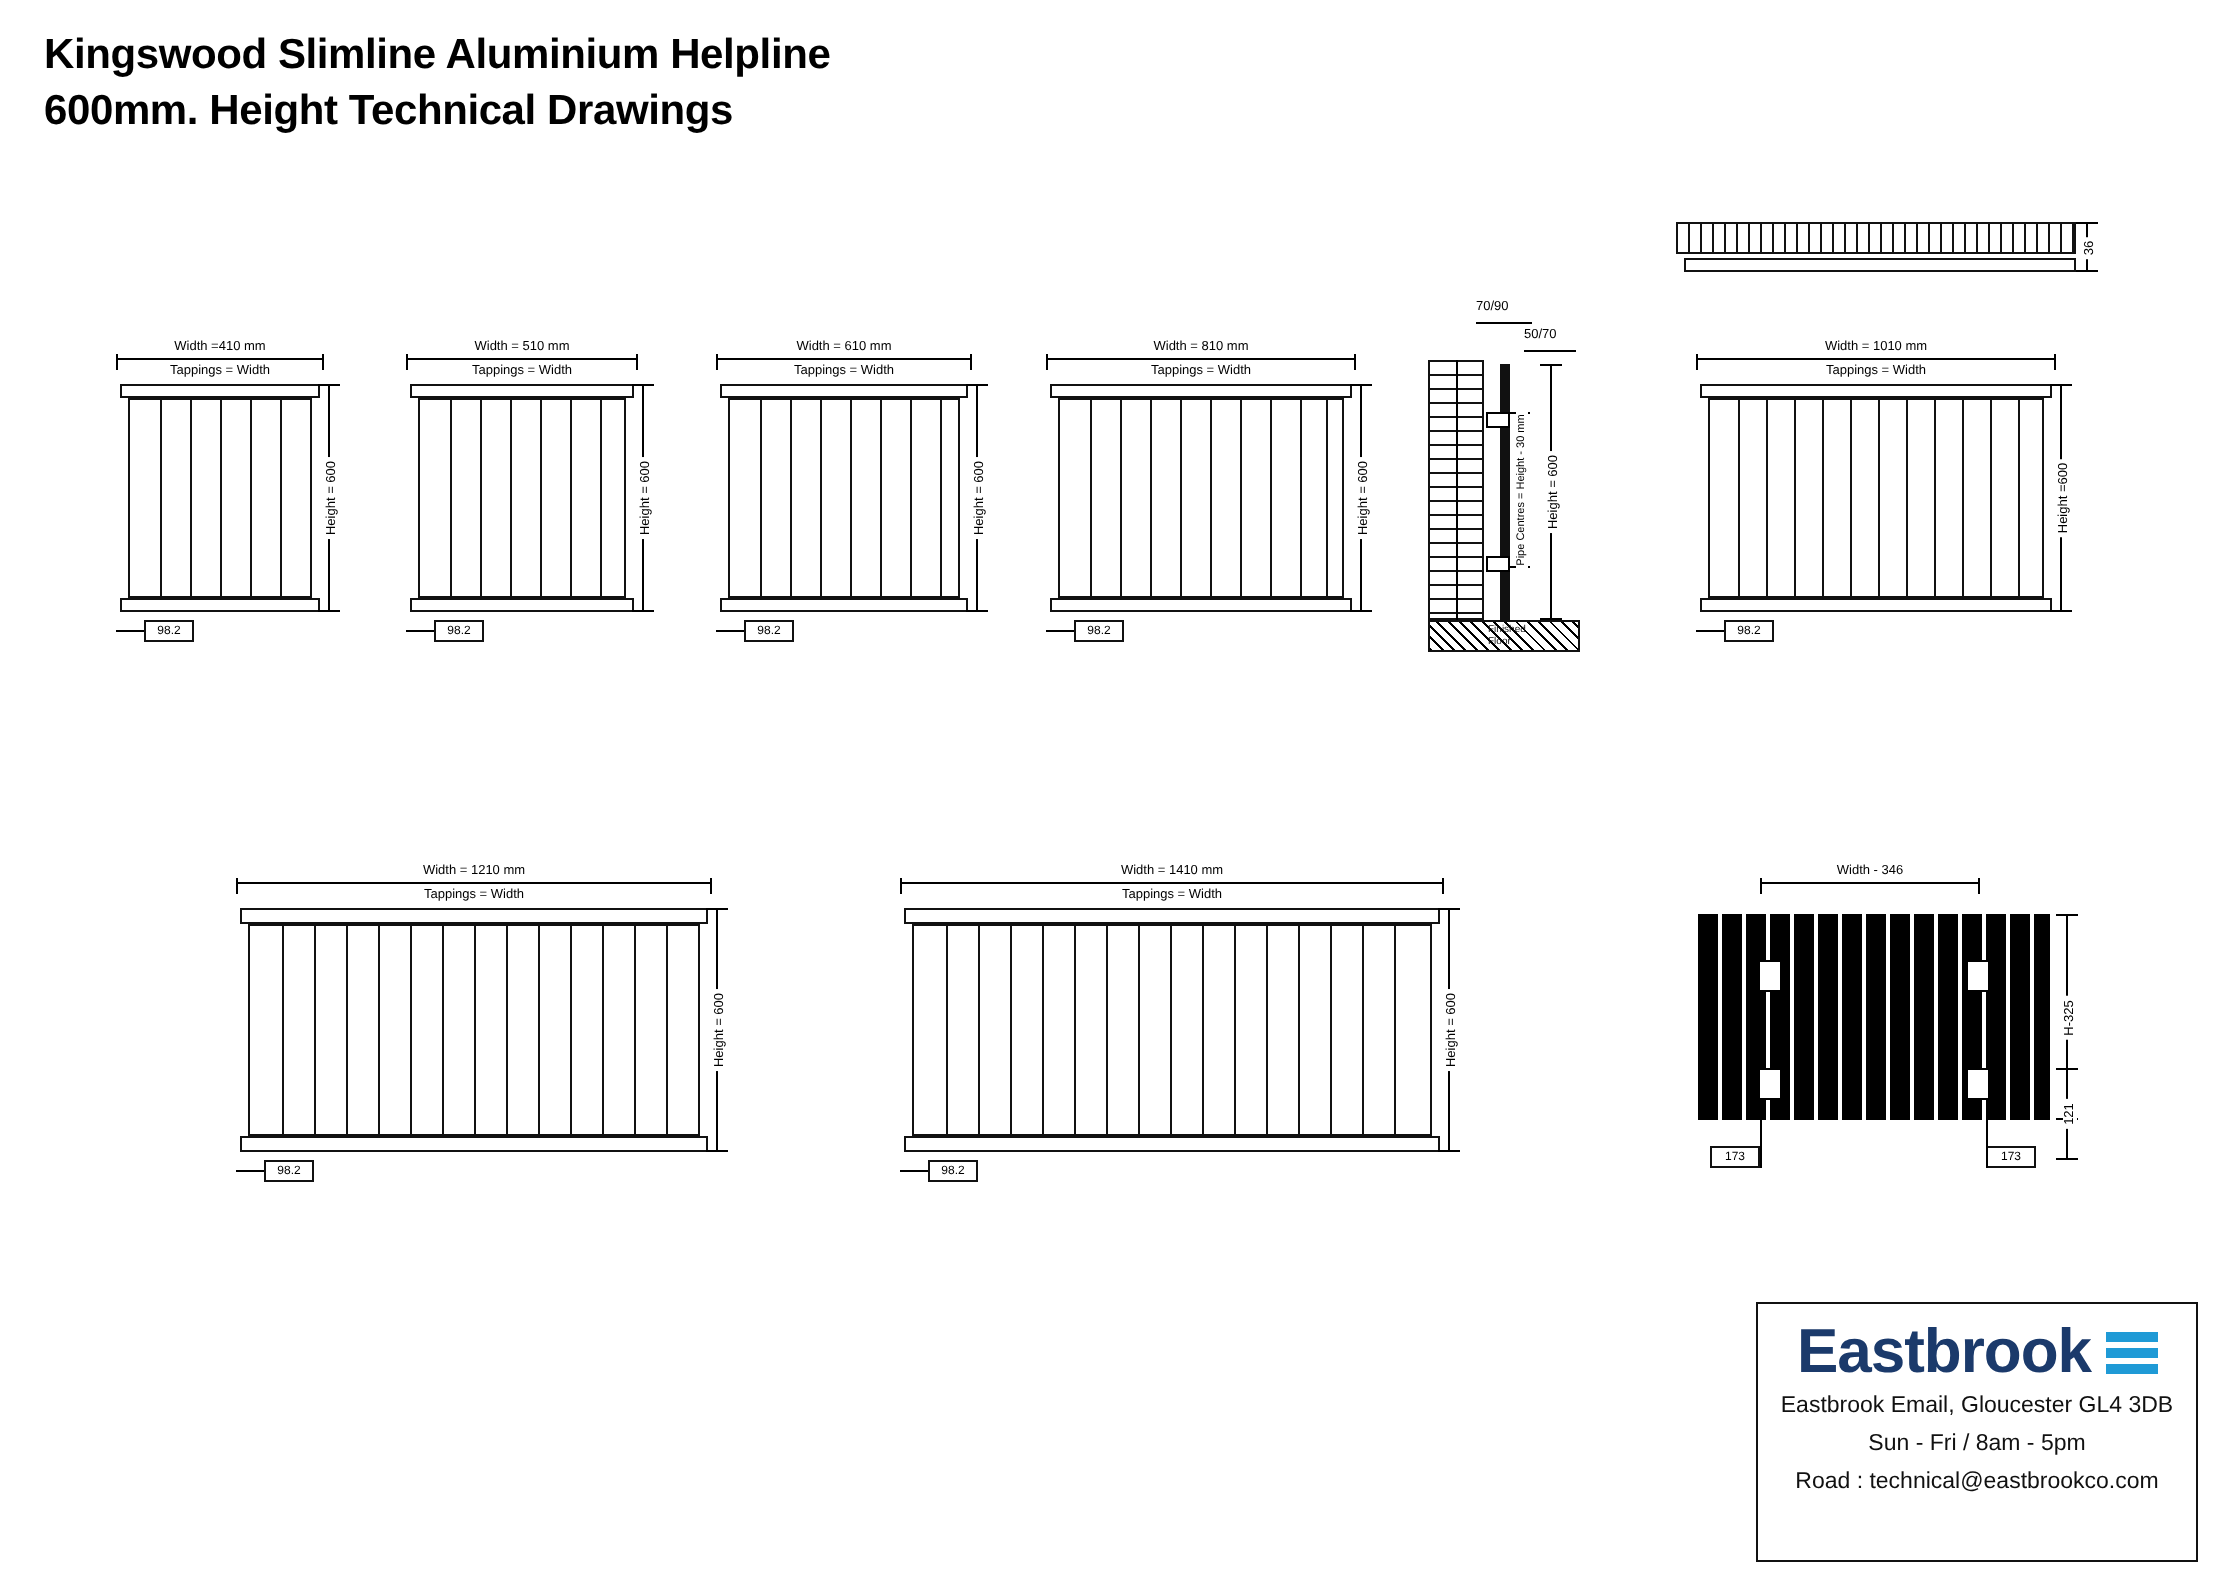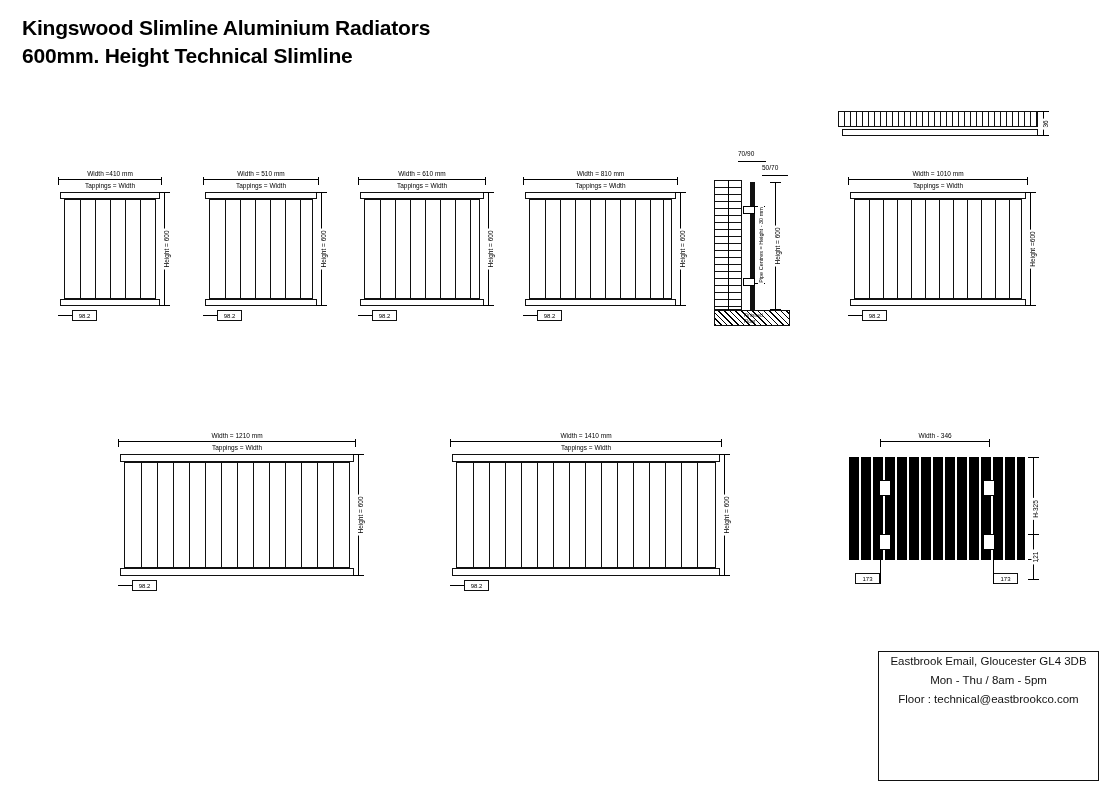--- a/index.html
+++ b/index.html
@@ -65,22 +65,22 @@
   .logo-mark i{display:block;height:5px;margin-bottom:3px;background:#1f9ad6;}
   .logo-mark i.a{width:26px;}
   .logo-mark i.b{width:26px;}
   .logo-mark i.c{width:26px;margin-bottom:0;}
   .f-line{text-align:center;font-size:11.5px;line-height:19px;color:#111;}
 </style>
 </head>
 <body>
 
 <div class="title-block">
-  <div class="title-line">Kingswood Slimline Aluminium Radiators</div>
-  <div class="title-line sub">600mm. Height Technical Slimline</div>
+  <div class="title-line">Kingswood Slimline Aluminium Helpline</div>
+  <div class="title-line sub">600mm. Height Technical Drawings</div>
 </div>
 
 <div class="rad" style="left:58px;top:168px;width:104px;height:155px;">
   <div class="dimline" style="position:absolute;left:0;top:6px;width:104px;">
     <div class="ln"></div>
       <div class="tick l"></div>
       <div class="tick r"></div>
     <div class="dimtxt">Width =410 mm</div>
   </div>
   <div class="lbl-c" style="position:absolute;left:0;top:14px;width:104px;">Tappings = Width</div>
@@ -401,16 +401,24 @@
     <span>173</span>
   </div>
   <div class="depthbox" style="left:148px;top:143px;width:25px;height:11px;">
     <span>173</span>
   </div>
   <div class="thinln" style="left:35px;top:130px;width:1px;height:24px;"></div>
   <div class="thinln" style="left:148px;top:130px;width:1px;height:24px;"></div>
 </div>
 
 <div class="footer">
+  <div class="logo-row">
+    <span class="logo-text">Eastbrook</span>
+    <span class="logo-mark">
+      <i class="a"></i>
+        <i class="b"></i>
+        <i class="c"></i>
+    </span>
+  </div>
   <div class="f-line">Eastbrook Email, Gloucester GL4 3DB</div>
-  <div class="f-line">Mon - Thu / 8am - 5pm</div>
-  <div class="f-line">Floor : technical@eastbrookco.com</div>
+  <div class="f-line">Sun - Fri / 8am - 5pm</div>
+  <div class="f-line">Road : technical@eastbrookco.com</div>
 </div>
 
 </body></html>

